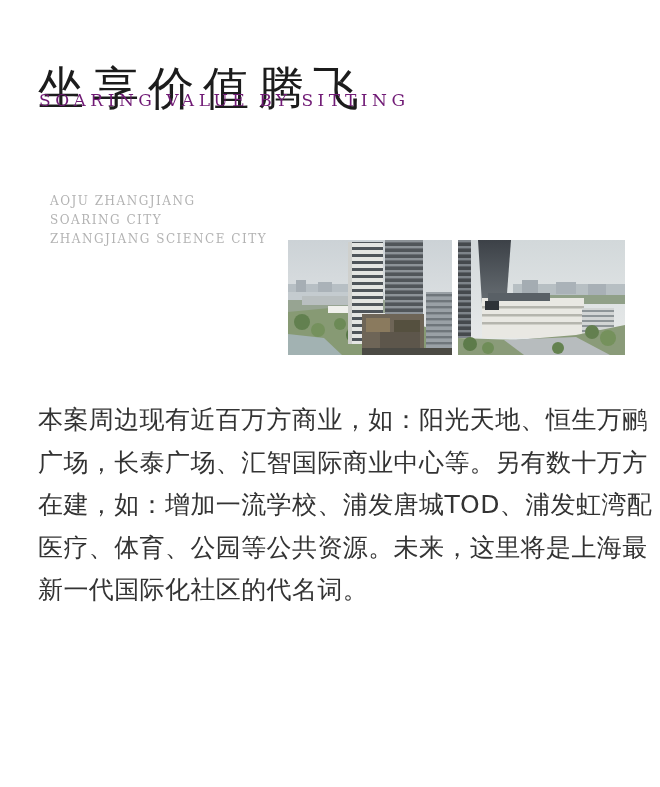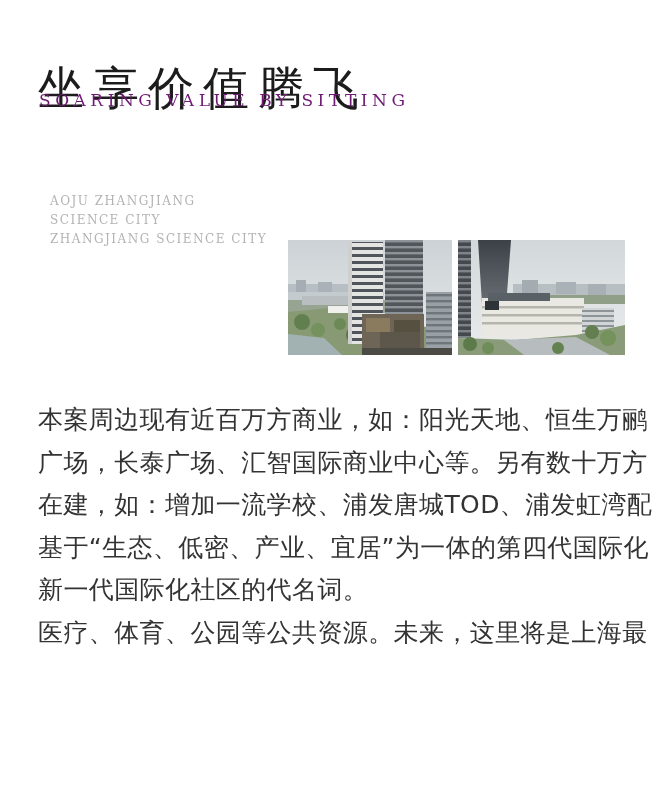--- a/index.html
+++ b/index.html
@@ -47,21 +47,21 @@
 </head>
 <body>
 
 <div class="page">
 
   <h1 class="title">坐享价值腾飞</h1>
   <div class="subtitle">SOARING VALUE BY SITTING</div>
 
   <div class="watermark">
     <div>AOJU ZHANGJIANG</div>
-    <div>SCIENCE CITY</div>
+    <div>SOARING CITY</div>
     <div>ZHANGJIANG SCIENCE CITY</div>
   </div>
 
   <div class="renderings">
 
     <div class="render left">
       <svg viewBox="0 0 164 115" preserveAspectRatio="none" aria-hidden="true">
         <defs>
           <linearGradient id="skyL" x1="0" y1="0" x2="0" y2="1">
             <stop offset="0" stop-color="#ccd2d6"></stop>
@@ -151,18 +151,17 @@
         <circle cx="100" cy="108" r="6" fill="#648250"></circle>
       </svg>
     </div>
 
   </div>
 
   <div class="article">
     <div class="line">本案周边现有近百万方商业，如：阳光天地、恒生万鹂</div>
     <div class="line">广场，长泰广场、汇智国际商业中心等。另有数十万方</div>
     <div class="line">在建，如：增加一流学校、浦发唐城TOD、浦发虹湾配</div>
-    <div class="line">基于“生态、低密、产业、宜居”为一体的第四代国际化</div>
+    <div class="line">医疗、体育、公园等公共资源。未来，这里将是上海最</div>
     <div class="line">新一代国际化社区的代名词。</div>
-    <div class="line">医疗、体育、公园等公共资源。未来，这里将是上海最</div>
   </div>
 
 </div>
 
 </body></html>

